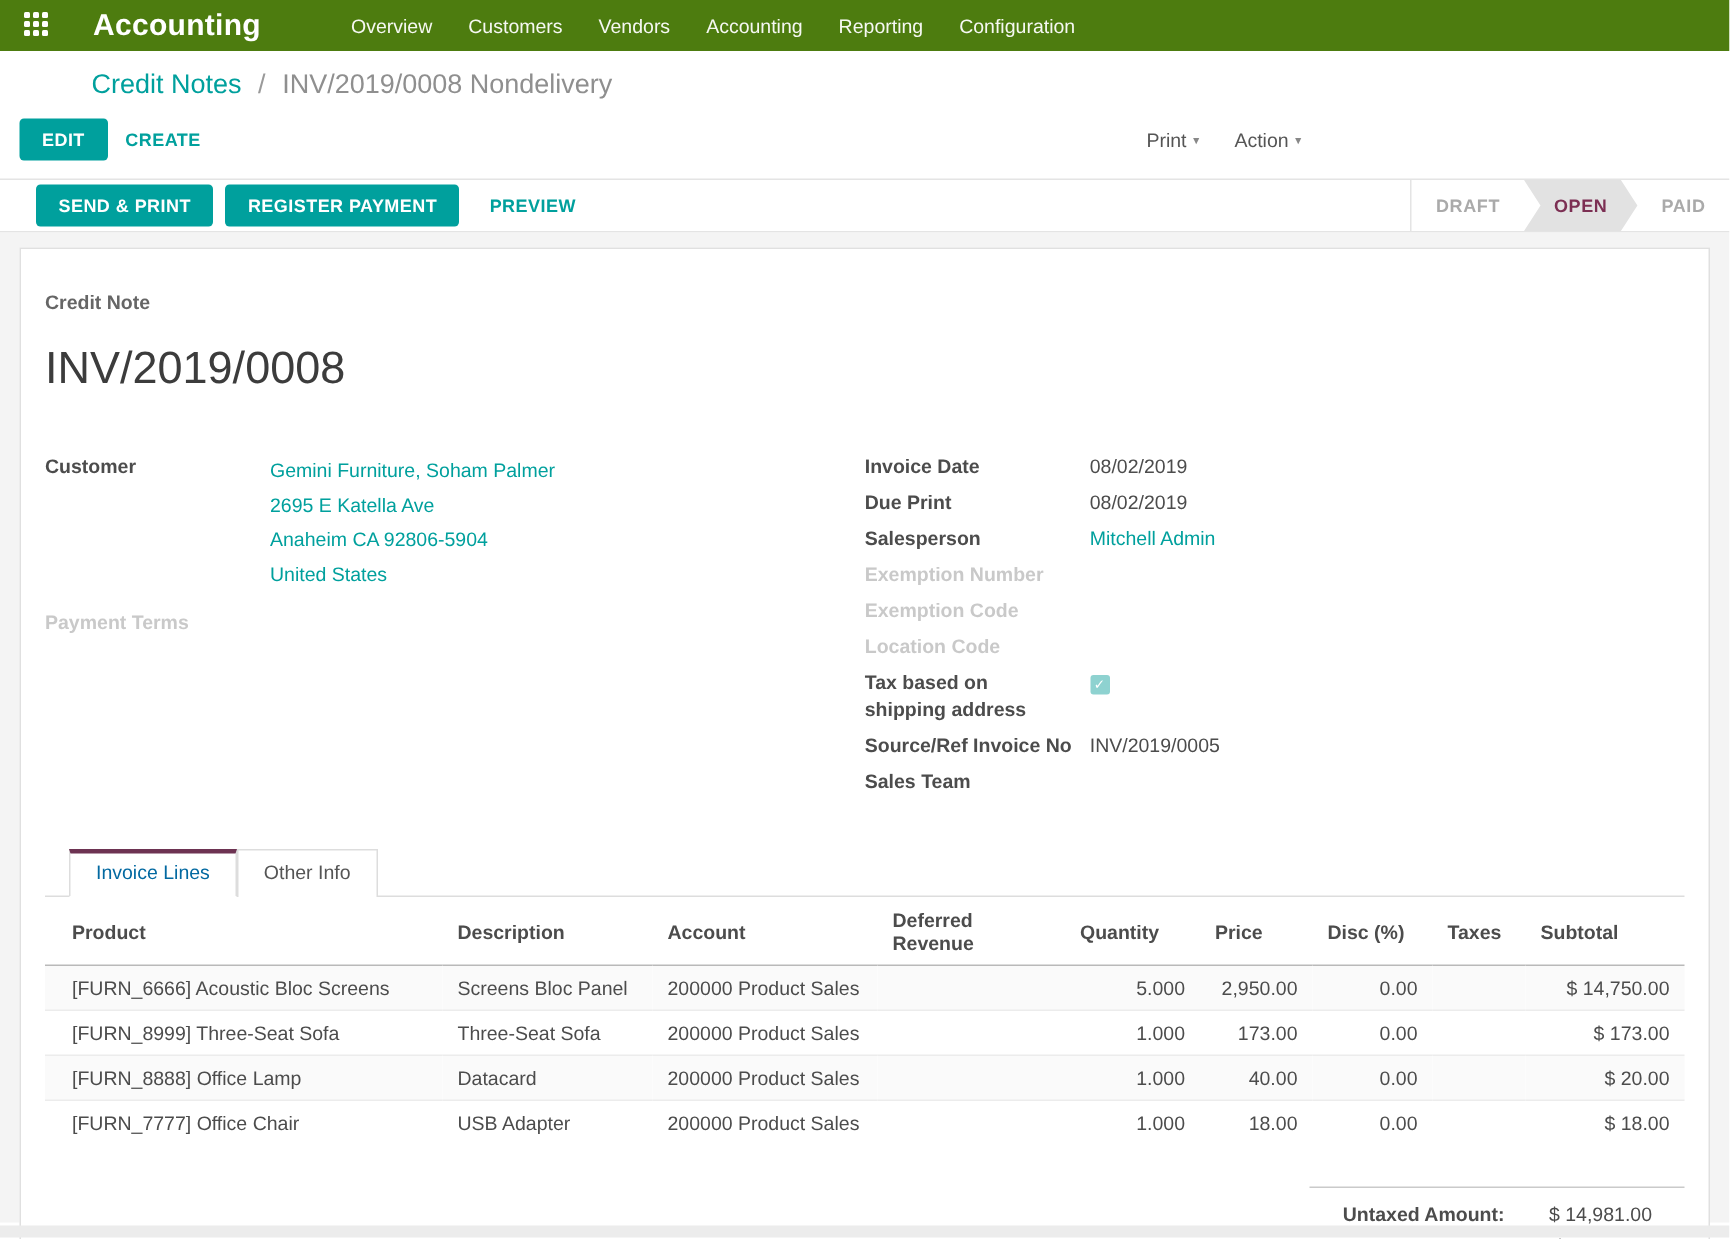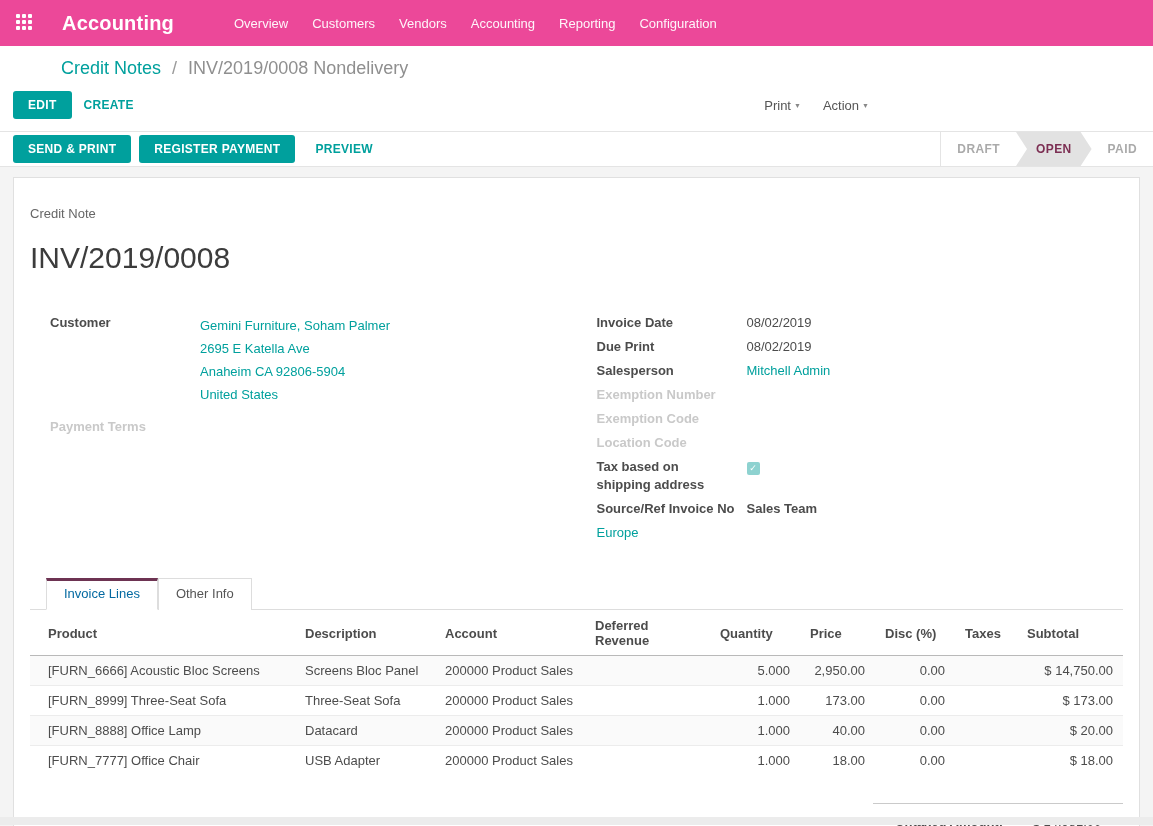--- a/index.html
+++ b/index.html
@@ -1,20 +1,20 @@
 <!DOCTYPE html>
 <html><head>
 <meta charset="utf-8">
 <style>
   * { margin:0; padding:0; box-sizing:border-box; }
   html,body { width:1153px; height:826px; overflow:hidden; position:relative;
               font-family:"Liberation Sans", sans-serif; font-size:13px; color:#4c4c4c; background:#fff; }
 
   
-  .navbar { height:46px; background:#ec4899; display:flex; align-items:center; padding:0 16px; }
+  .navbar { height:34px; background:#4d7c0f; display:flex; align-items:center; padding:0 16px; }
   .grid-icon { width:18px; height:18px; display:grid; grid-template-columns:repeat(3,4px); grid-template-rows:repeat(3,4px);
                gap:2px; margin-right:28px; cursor:pointer; }
   .grid-icon span { background:#fff; border-radius:1px; }
   .app-name { color:#fff; font-size:20px; font-weight:bold; margin-right:60px; letter-spacing:.2px; }
   .nav-menu { display:flex; gap:24px; }
   .nav-item { color:rgba(255,255,255,.95); font-size:13px; cursor:pointer; }
 
   
   .control-panel { background:#fff; padding:12px 16px 12px 13px; }
   .breadcrumb { font-size:18px; margin-bottom:12px;margin-left:48px; }
@@ -25,37 +25,37 @@
   .btn { font-size:12px; font-weight:bold; letter-spacing:.3px; border:none; cursor:pointer;
          padding:7px 15px; border-radius:3px; background:transparent; font-family:inherit; }
   .btn-primary { background:#00A09D; color:#fff; }
   .btn-link-teal { color:#00A09D; background:transparent; padding:7px 12px; }
   .cp-dropdowns { margin-left:auto; margin-right:268px; display:flex; gap:22px; }
   .dropdown { font-size:13px; color:#555; cursor:pointer; background:none; border:none; font-family:inherit; }
   .caret { font-size:7px; color:#888; vertical-align:2px; padding-left:3px; }
 
   
   .statusbar { height:36px; background:#fff; border-top:1px solid #e4e4e4; border-bottom:1px solid #e4e4e4;
-               display:flex; align-items:center; padding-left:13px; }
+               display:flex; align-items:center; padding-left:24px; }
   .statusbar .btn { margin-right:8px; }
   .status-widget { margin-left:auto; height:100%; display:flex; align-items:stretch; border-left:1px solid #e4e4e4; }
   .status-step { display:flex; align-items:center; justify-content:center; font-size:12px; font-weight:bold;
                  color:#aaa; padding:0 16px; letter-spacing:.4px; cursor:pointer; }
   .status-step.active { background:#e2e2e2; color:#7c2f53; padding:0 20px;
       clip-path: polygon(0 0, calc(100% - 11px) 0, 100% 50%, calc(100% - 11px) 100%, 0 100%, 11px 50%); }
 
   
   .content { background:#f4f4f4; height:660px; padding:10px 13px 0 13px; }
   .sheet { background:#fff; border:1px solid #e0e0e0; height:700px; padding:28px 16px 0 16px; }
 
-  .doc-type { font-size:13px; font-weight:normal; color:#666; margin-bottom:4px; }
+  .doc-type { font-size:13px; font-weight:bold; color:#666; margin-bottom:4px; }
   .doc-number { font-size:30px; color:#3c3c3c; margin-bottom:36px;margin-top:20px; }
 
   .field-groups { display:flex; }
-  .field-group { width:50%; display:grid; grid-template-columns:150px 1fr; align-content:start;margin-left:20px; }
+  .field-group { width:50%; display:grid; grid-template-columns:150px 1fr; align-content:start; }
   .f-label { font-weight:bold; color:#4c4c4c; padding:3px 10px 3px 0; line-height:18px; }
   .f-label.muted { color:#c9c9c9; }
   .f-value { padding:3px 0; line-height:18px; color:#4c4c4c; }
   .f-link { color:#00A09D; cursor:pointer; }
   .addr div { line-height:23px; }
   .row-pad { height:6px; grid-column:1 / 3; }
   .checkbox { width:13px; height:13px; background:#8ed2d0; border-radius:2px; display:inline-flex;
               align-items:center; justify-content:center; margin-top:4px; cursor:pointer; }
   .checkbox span { color:#fff; font-size:9px; line-height:1; }
 
@@ -177,23 +177,23 @@
         <div class="f-value"></div>
 
         <div class="f-label" style="max-width:148px;">Tax based on shipping address</div>
         <div class="f-value">
           <div class="checkbox">
             <span>✓</span>
           </div>
         </div>
 
         <div class="f-label">Source/Ref Invoice No</div>
+        <div class="f-value">INV/2019/0005</div>
 
         <div class="f-label">Sales Team</div>
-        <div class="f-value f-link">Europe</div>
       </div>
     </div>
 
     <div class="tabs">
       <div class="tab active">Invoice Lines</div>
       <div class="tab">Other Info</div>
     </div>
 
     <table class="lines">
       <colgroup>

